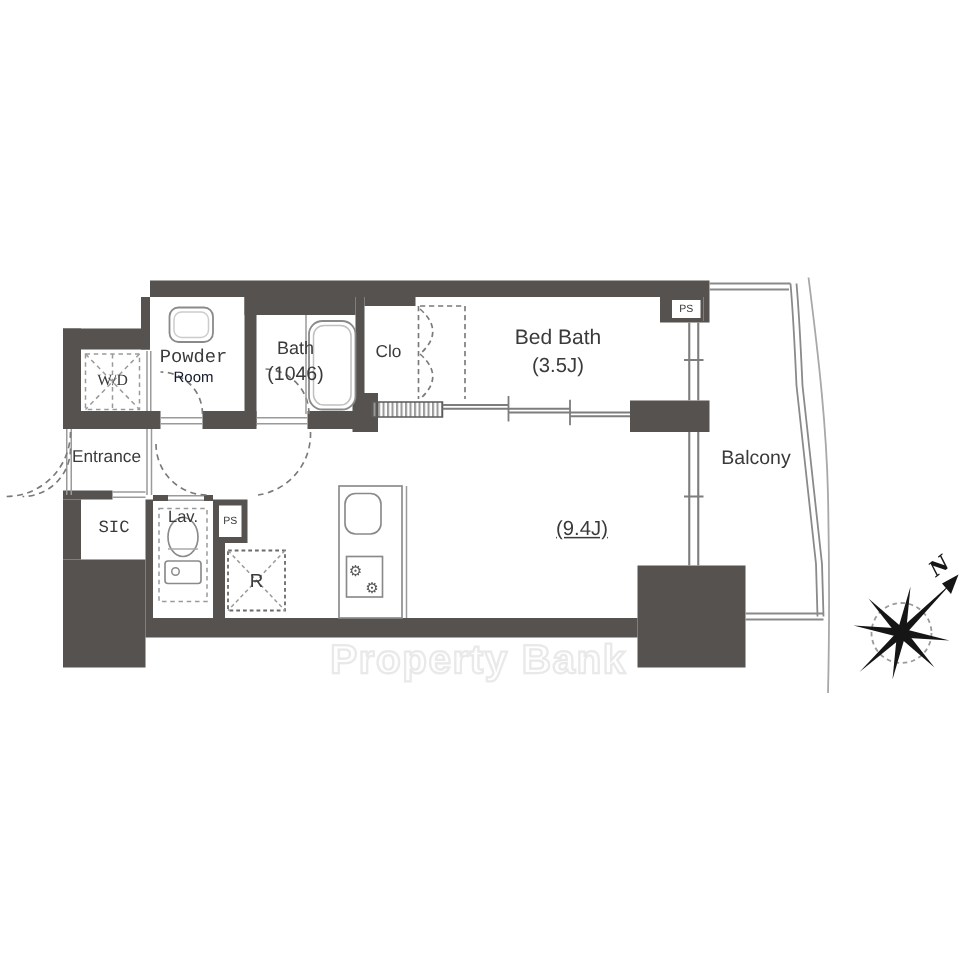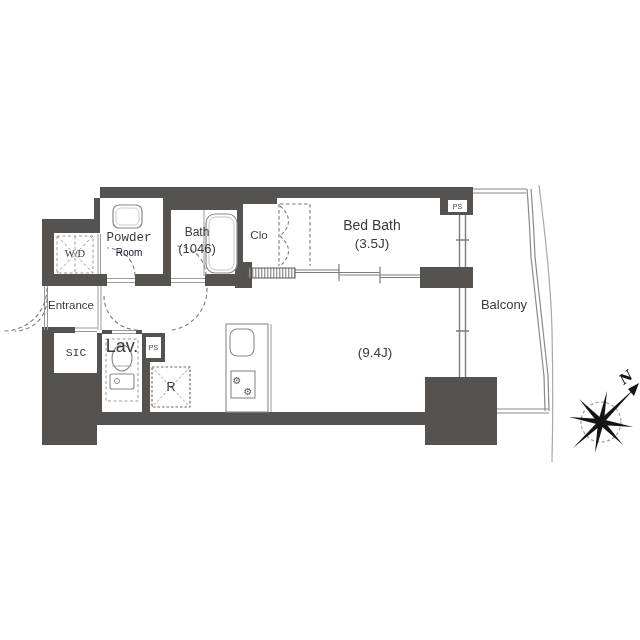--- a/index.html
+++ b/index.html
@@ -169,19 +169,20 @@
   <div class="lbl" style="left: 75px; top: 254px; font-size: 10.5px; color: rgb(58, 58, 58); font-family: Liberation Serif, serif;">W/D</div>
   <div class="lbl" style="left: 129px; top: 239px; font-size: 12.5px; color: rgb(58, 58, 58); font-family: Liberation Mono, monospace;">Powder</div>
   <div class="lbl" style="left: 129px; top: 253px; font-size: 10px; color: #0f172a;">Room</div>
   <div class="lbl" style="left: 197px; top: 232px; font-size: 12px; color: rgb(58, 58, 58);">Bath</div>
   <div class="lbl" style="left: 197px; top: 249px; font-size: 13px; color: rgb(58, 58, 58);">(1046)</div>
   <div class="lbl" style="left: 259px; top: 235px; font-size: 11.5px; color: rgb(58, 58, 58);">Clo</div>
   <div class="lbl" style="left: 372px; top: 225px; font-size: 14px; color: rgb(58, 58, 58);">Bed Bath</div>
   <div class="lbl" style="left: 372px; top: 244px; font-size: 13.5px; color: rgb(58, 58, 58);">(3.5J)</div>
   <div class="lbl" style="left: 71px; top: 305px; font-size: 11.5px; color: rgb(58, 58, 58);">Entrance</div>
   <div class="lbl" style="left: 76px; top: 353px; font-size: 11.5px; color: rgb(58, 58, 58); font-family: Liberation Mono, monospace;">SIC</div>
-  <div class="lbl" style="left: 122px; top: 346px; font-size: 18px; color: rgb(58, 58, 58);">Lav.</div>
+  <div class="lbl" style="left: 122px; top: 346px; font-size: 11px; color: rgb(58, 58, 58);">Lav.</div>
   <div class="lbl" style="left: 171px; top: 388px; font-size: 12.5px; color: rgb(58, 58, 58);">R</div>
-  <div class="lbl" style="left: 375px; top: 353px; font-size: 13.5px; color: rgb(58, 58, 58);">(9.4J)</div>
+  <div class="lbl" style="left: 388px; top: 353px; font-size: 13.5px; color: rgb(58, 58, 58); text-decoration: underline;">(9.4J)</div>
   <div class="lbl" style="left: 504px; top: 305px; font-size: 13px; color: rgb(58, 58, 58);">Balcony</div>
 
+  <div id="watermark">Property Bank</div>
 
 </div>
 
 </body></html>

